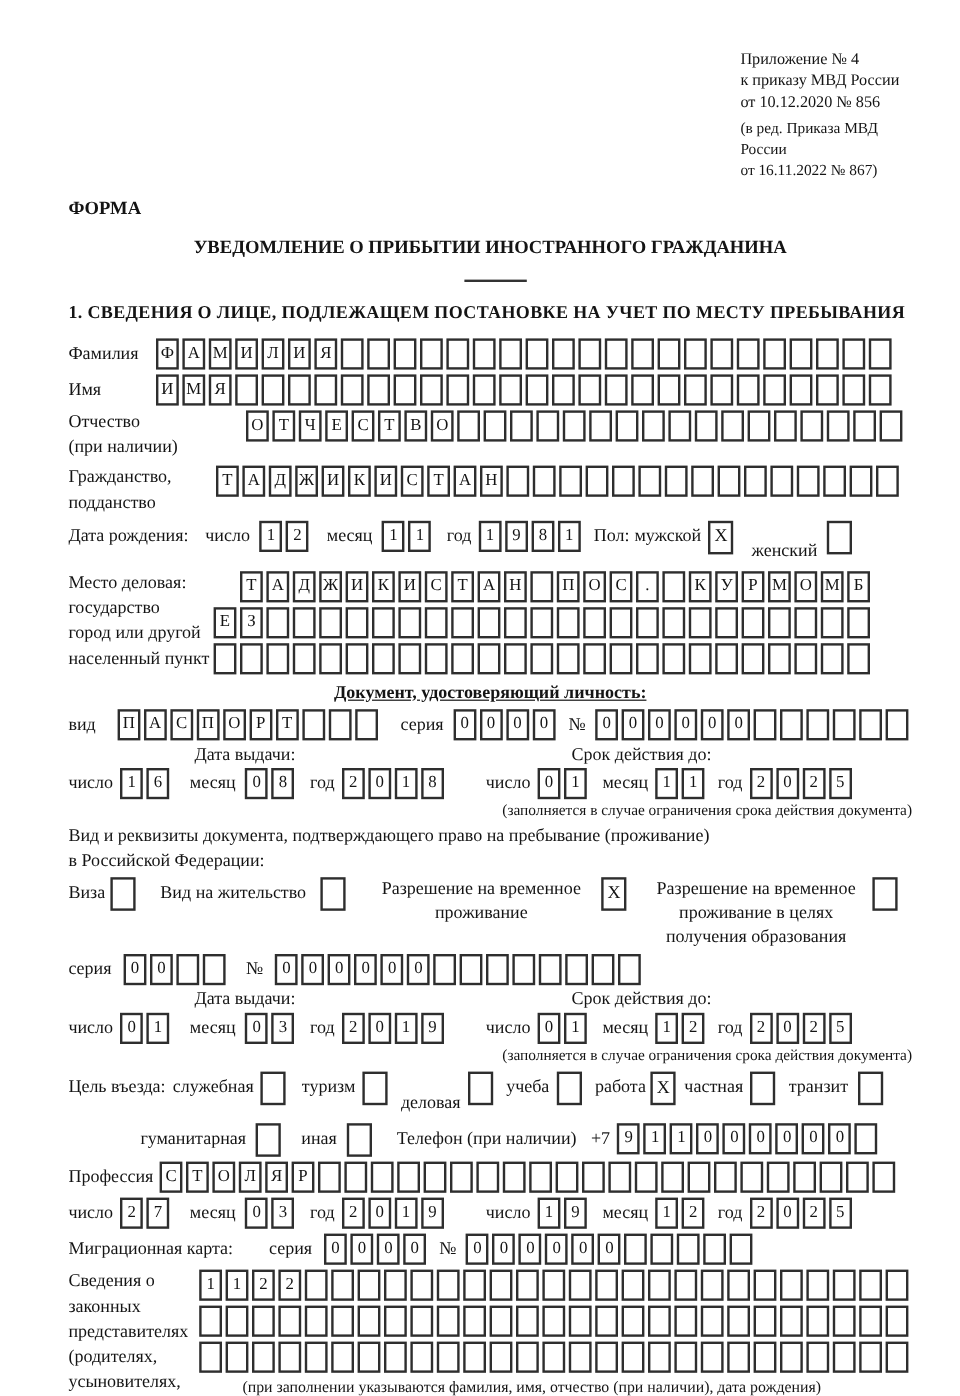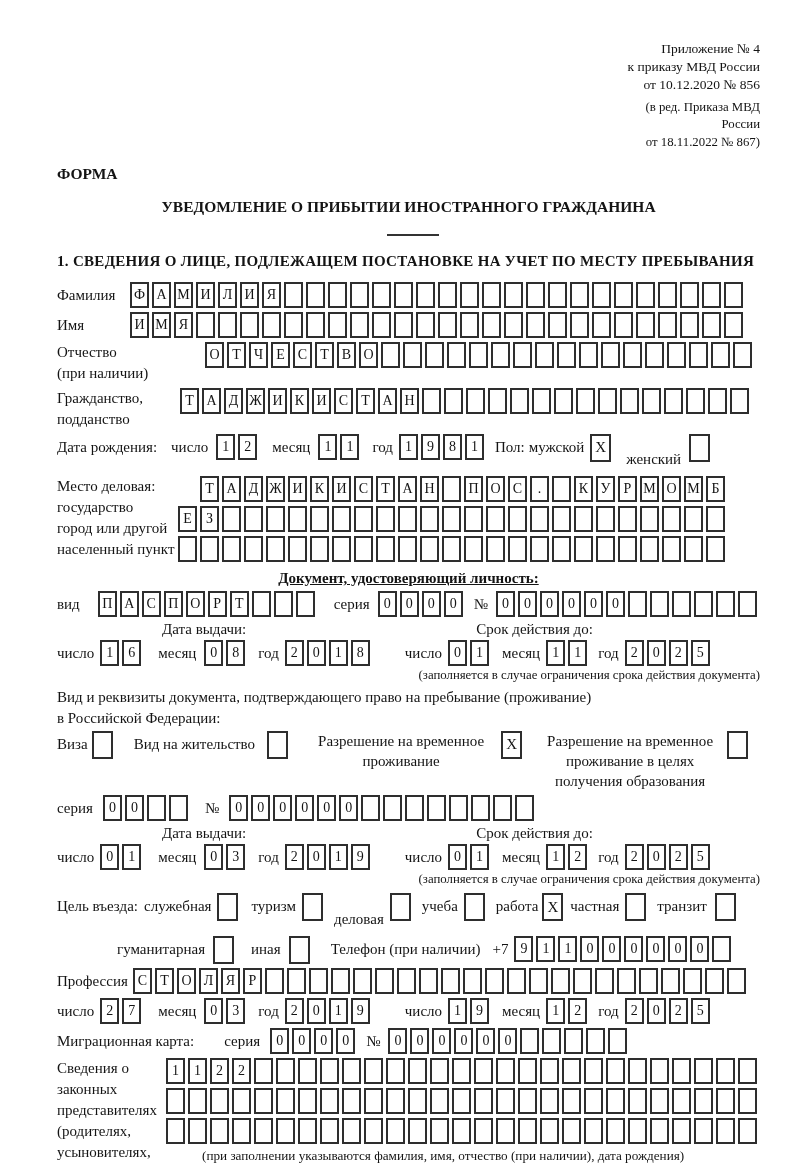--- a/index.html
+++ b/index.html
@@ -3,21 +3,21 @@
 <meta charset="utf-8">
 <style>
   html,body{margin:0;padding:0;}
   body{
     width:800px;height:1163px;box-sizing:border-box;
     padding:40px 40px 0 57px;
     background:#ffffff;color:#141414;
     font-family:"Liberation Serif","DejaVu Serif",serif;
     font-size:15px;overflow:hidden;
   }
-  .hdr{margin-left:560px;font-size:13.5px;line-height:1.34;text-align:right;}
+  .hdr{margin-left:560px;font-size:13.5px;line-height:1.34;}
   .hdr .amend{font-size:12.8px;margin-top:5px;line-height:1.34;}
   .forma{margin-top:14px;text-align:left;font-weight:bold;font-size:15.5px;}
   .title{margin-top:12px;text-align:center;font-weight:bold;font-size:15.5px;line-height:1.55;}
   .blank{display:inline-block;width:52px;border-bottom:2px solid #333;height:12px;margin-left:8px;}
   .sect{margin-top:10px;font-weight:bold;font-size:15px;letter-spacing:0.3px;}
   .rows{margin-top:12px;}
   .row{display:flex;align-items:flex-start;margin-bottom:4px;}
   .t{line-height:26px;white-space:nowrap;font-family:Liberation Serif, serif;}
   .lbl2{line-height:1.4;}
   .cells{display:flex;flex-wrap:nowrap;}
@@ -36,21 +36,21 @@
 </style>
 </head>
 <body>
 
 <div class="hdr">
   <div>Приложение № 4</div>
   <div>к приказу МВД России</div>
   <div>от 10.12.2020 № 856</div>
   <div class="amend">
     <div>(в ред. Приказа МВД России</div>
-    <div>от 18.11.2022 № 867)</div>
+    <div>от 16.11.2022 № 867)</div>
   </div>
 </div>
 
 <div class="forma">ФОРМА</div>
 
 <div class="title">
   <div>УВЕДОМЛЕНИЕ О ПРИБЫТИИ ИНОСТРАННОГО ГРАЖДАНИНА</div>
   <div><span class="blank"></span></div>
 </div>
 

